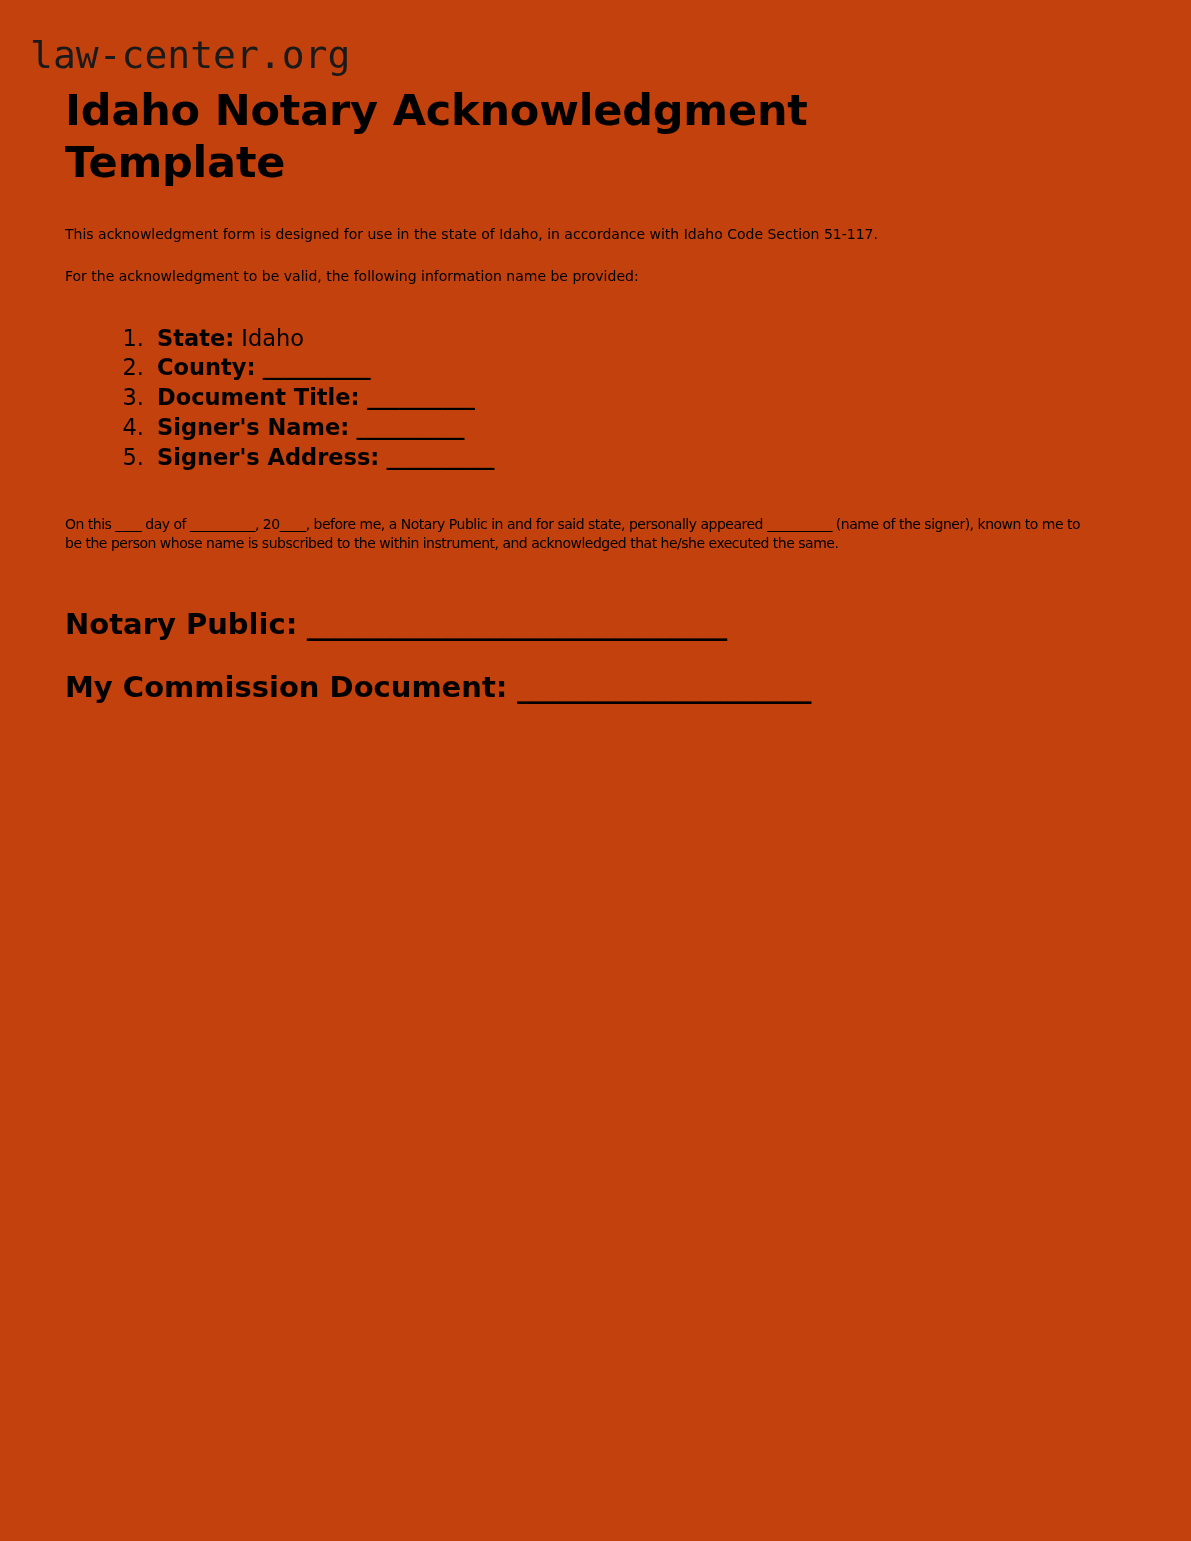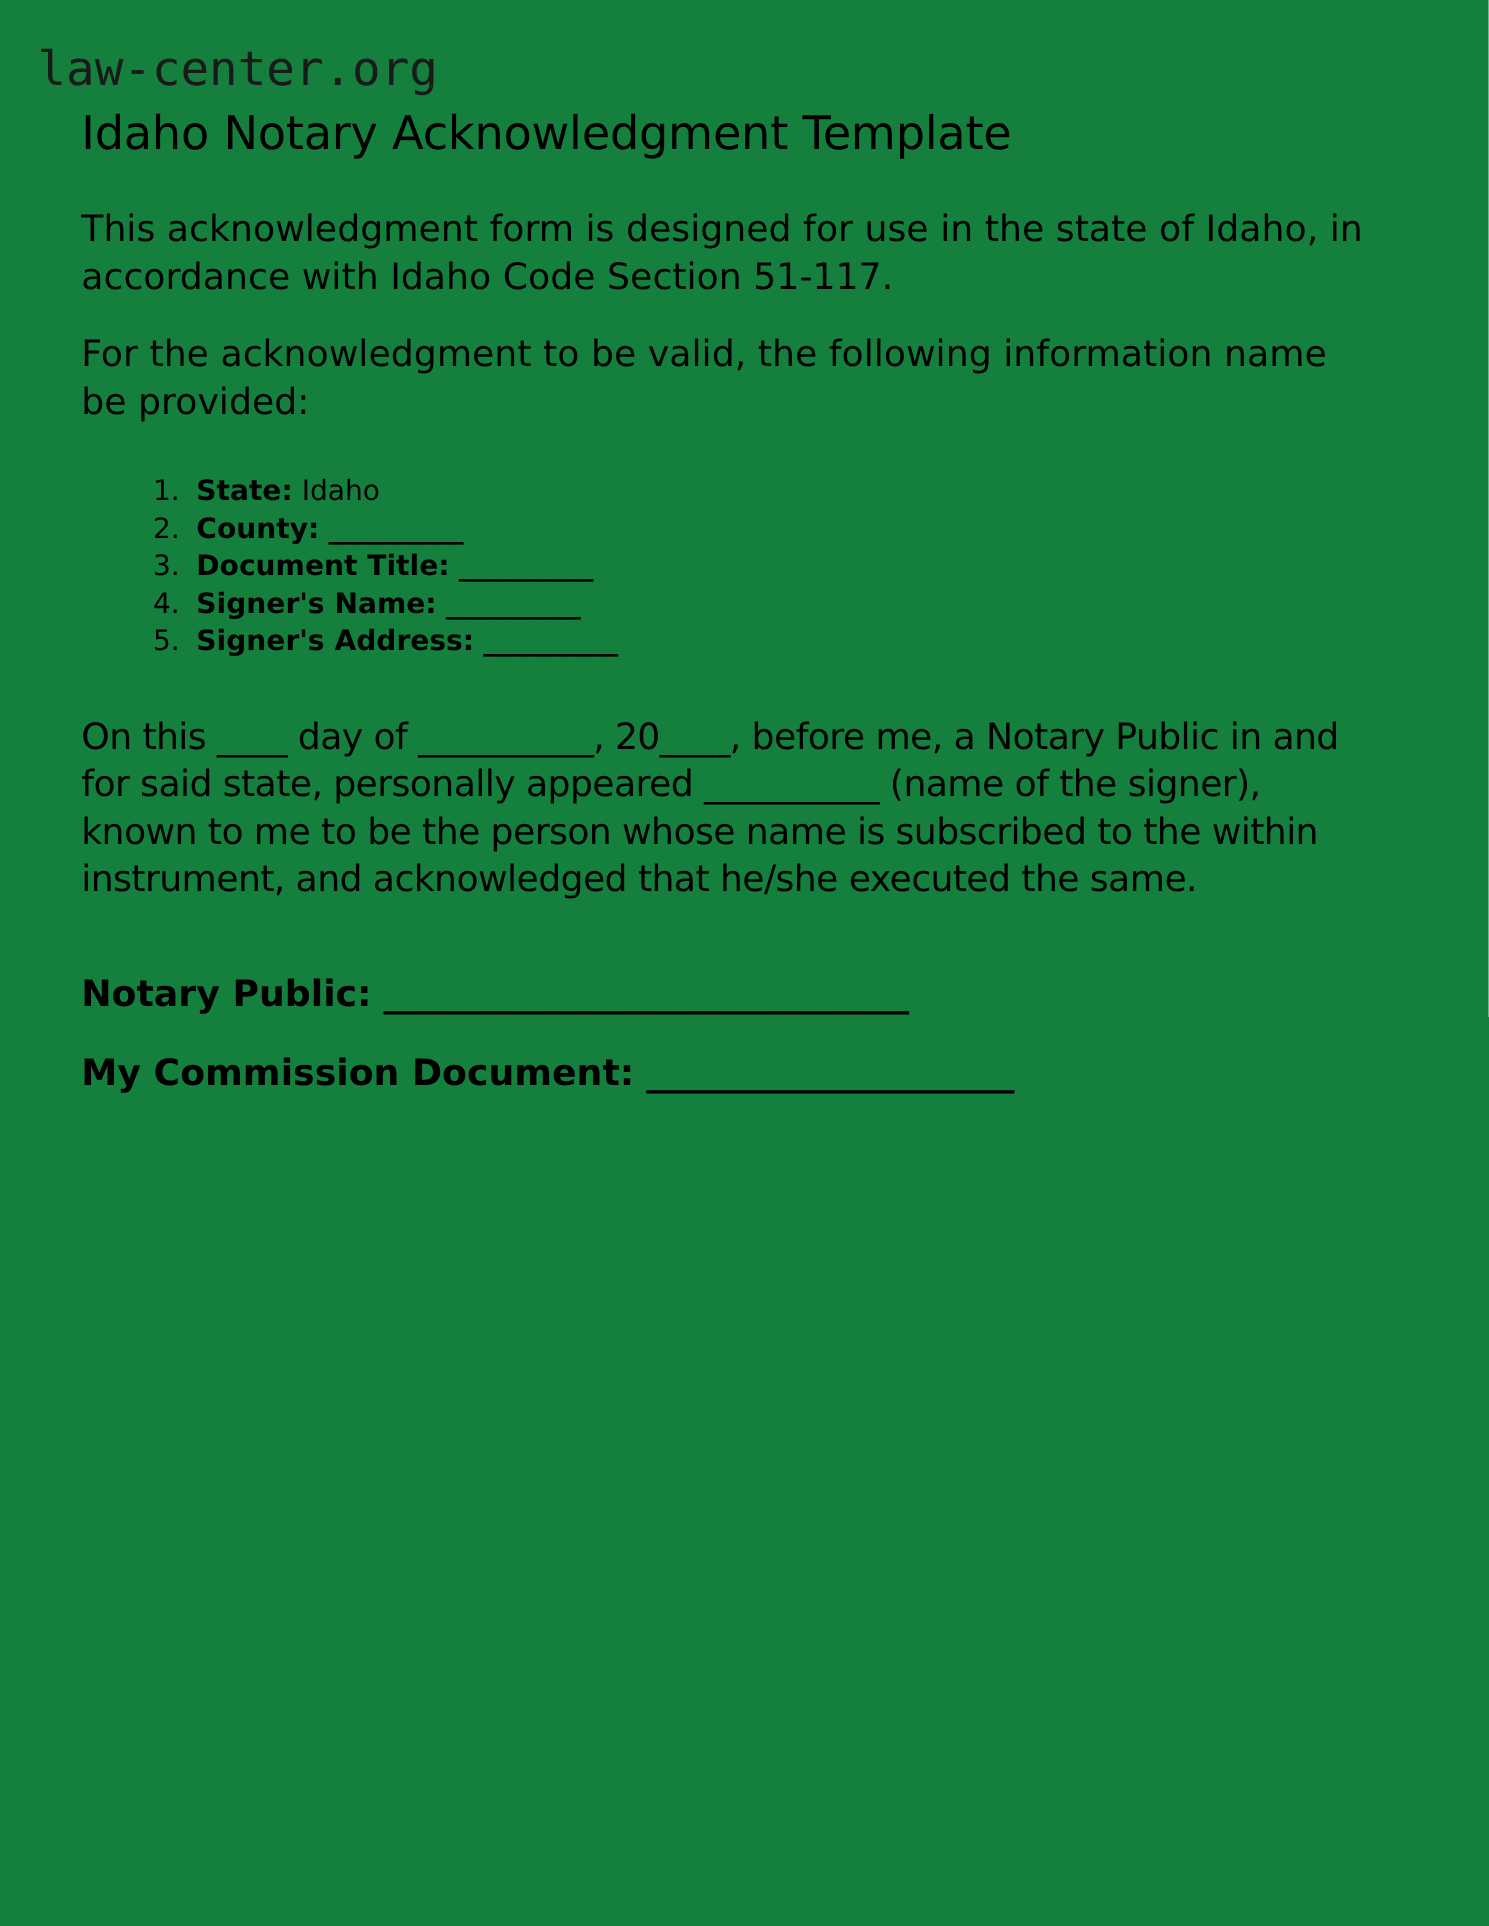--- a/index.html
+++ b/index.html
@@ -5,21 +5,21 @@
   html, body {
     margin: 0;
     padding: 0;
     background: #ffffff;
   }
 
   .page {
     position: relative;
     width: 1191px;
     height: 1541px;
-    background: #15803d;
+    background: #c2410c;
     overflow: hidden;
     box-sizing: border-box;
     font-family: "DejaVu Sans", sans-serif;
     color: #000000;
     -webkit-font-smoothing: antialiased;
   }
 
   .site-brand {
     position: absolute;
     left: 30px;
@@ -37,33 +37,33 @@
     position: absolute;
     left: 65px;
     top: 84px;
     width: 1026px;
   }
 
   h1.doc-title {
     margin: 0;
     padding: 0;
     font-family: "DejaVu Sans", sans-serif;
-    font-size: 37px;
-    font-weight: normal;
+    font-size: 43px;
+    font-weight: bold;
     line-height: 1.22;
     color: #000000;
     letter-spacing: -0.2px;
     max-width: 860px;
   }
 
   p.body-text {
     margin: 0;
     padding: 0;
     font-family: "DejaVu Sans", sans-serif;
-    font-size: 29px;
+    font-size: 14px;
     font-weight: normal;
     line-height: 1.31;
     color: #000000;
   }
 
   .gap-intro  { height: 36px; }
   .gap-para   { height: 24px; }
   .gap-list   { height: 22px; }
   .gap-block  { height: 26px; }
   .gap-sig    { height: 30px; }

